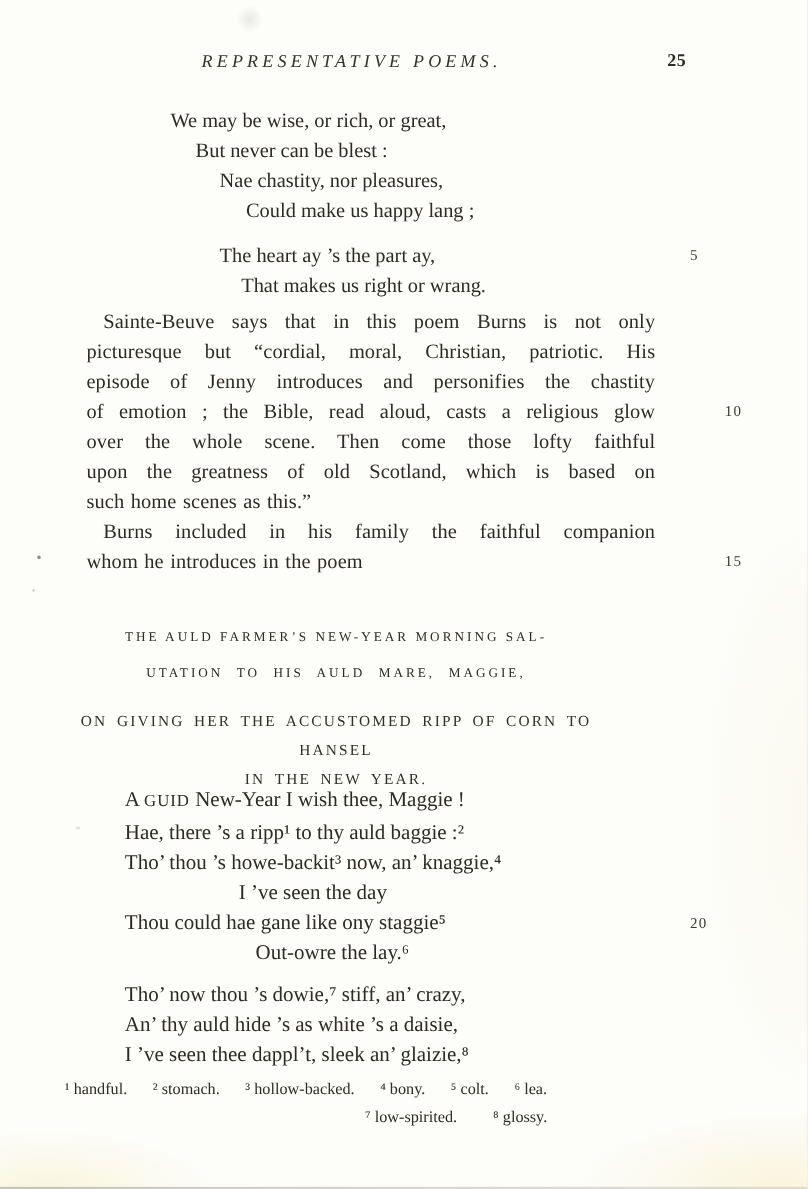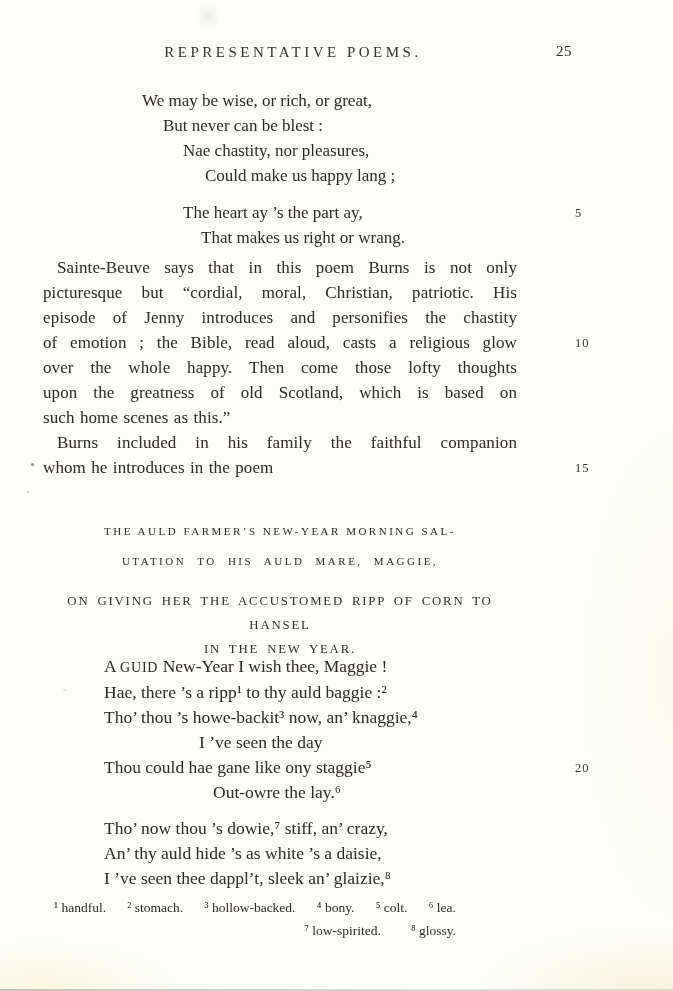--- a/index.html
+++ b/index.html
@@ -15,39 +15,39 @@
       #fdfdfa;
   }
   .bottom-edge{position:absolute;left:0;right:0;bottom:0;height:2px;
     background:linear-gradient(to right, rgba(150,148,140,.5), rgba(165,162,154,.3));}
   .speck{position:absolute;border-radius:50%;background:rgba(60,55,48,.55);}
   .speck.s1{left:31px;top:463px;width:3px;height:3px;}
   .speck.s2{left:27px;top:491px;width:2px;height:2px;opacity:.5;}
   .speck.s3{left:63px;top:689px;width:4px;height:2px;opacity:.25;border-radius:2px;}
 
   .running-title{position:absolute;top:44px;left:56px;width:474px;text-align:center;
-    font-size:15px;letter-spacing:3.5px;color:#36322c;}
-  .page-number{position:absolute;top:43px;left:556px;font-size:15px;font-weight:400;letter-spacing:.5px;}
+    font-style:italic;font-size:15px;letter-spacing:3.5px;color:#36322c;}
+  .page-number{position:absolute;top:43px;left:556px;font-size:15px;font-weight:700;letter-spacing:.5px;}
 
   .block{position:absolute;left:43px;width:474px;}
   .line{position:relative;line-height:25px;font-size:17px;white-space:nowrap;}
   .num{position:absolute;top:1px;left:calc(100% + 58px);width:30px;text-align:left;
     font-size:12.5px;letter-spacing:1px;color:#3c372f;white-space:nowrap;}
 
   
   .poem1{top:88px;}
   .poem1 .l1{padding-left:99px;}
   .poem1 .l2{padding-left:120px;}
   .poem1 .l3{padding-left:140px;}
   .poem1 .l4{padding-left:162px;}
   .poem1 .l5{padding-left:140px;margin-top:12px;}
   .poem1 .l6{padding-left:158px;}
 
   
-  .prose{top:255px;}
+  .prose{top:255px;margin-left:29px;}
   .prose .line{white-space:normal;word-spacing:1px;letter-spacing:.1px;}
   .prose .just{text-align:justify;text-align-last:justify;}
   .prose .first{padding-left:14px;}
 
   
   .sec-title{top:516px;text-align:center;font-size:11px;line-height:30px;letter-spacing:2.5px;}
   .sec-title .t2{word-spacing:6px;}
   .sec-sub{top:589px;text-align:center;font-size:12.8px;line-height:24px;letter-spacing:1.8px;word-spacing:3px;color:#322e28;}
 
   
@@ -80,21 +80,21 @@
     <div class="line l4">Could make us happy lang ;</div>
     <div class="line l5"><span>The heart ay ’s the part ay,</span><span class="num">5</span></div>
     <div class="line l6">That makes us right or wrang.</div>
   </div>
 
   <div class="block prose">
     <div class="line just first">Sainte-Beuve says that in this poem Burns is not only</div>
     <div class="line just">picturesque but “cordial, moral, Christian, patriotic.  His</div>
     <div class="line just">episode of Jenny introduces and personifies the chastity</div>
     <div class="line just"><span>of emotion ; the Bible, read aloud, casts a religious glow</span><span class="num">10</span></div>
-    <div class="line just">over the whole happy.  Then come those lofty thoughts</div>
+    <div class="line just">over the whole scene.  Then come those lofty faithful</div>
     <div class="line just">upon the greatness of old Scotland, which is based on</div>
     <div class="line">such home scenes as this.”</div>
     <div class="line just first">Burns included in his family the faithful companion</div>
     <div class="line"><span>whom he introduces in the poem</span><span class="num">15</span></div>
   </div>
 
   <div class="block sec-title">
     <div class="t1">THE AULD FARMER’S NEW-YEAR MORNING SAL-</div>
     <div class="t2">UTATION TO HIS AULD MARE, MAGGIE,</div>
   </div>

